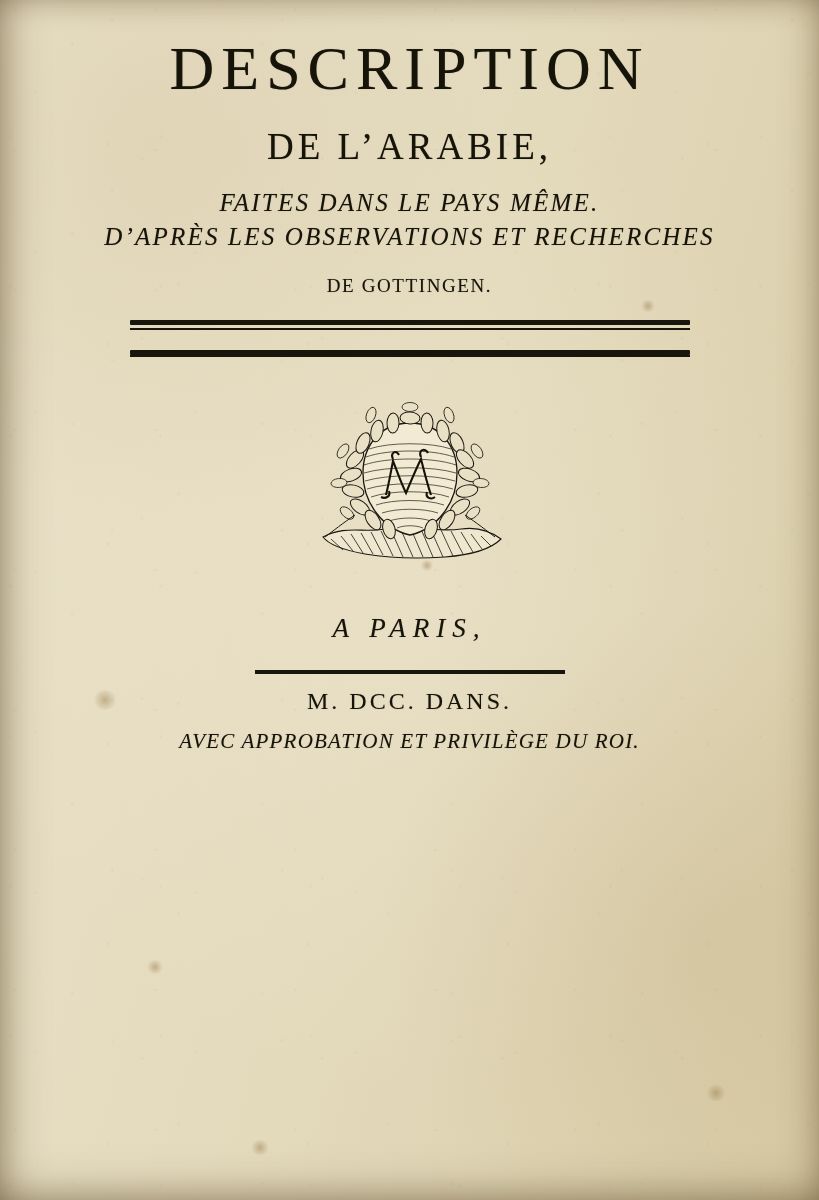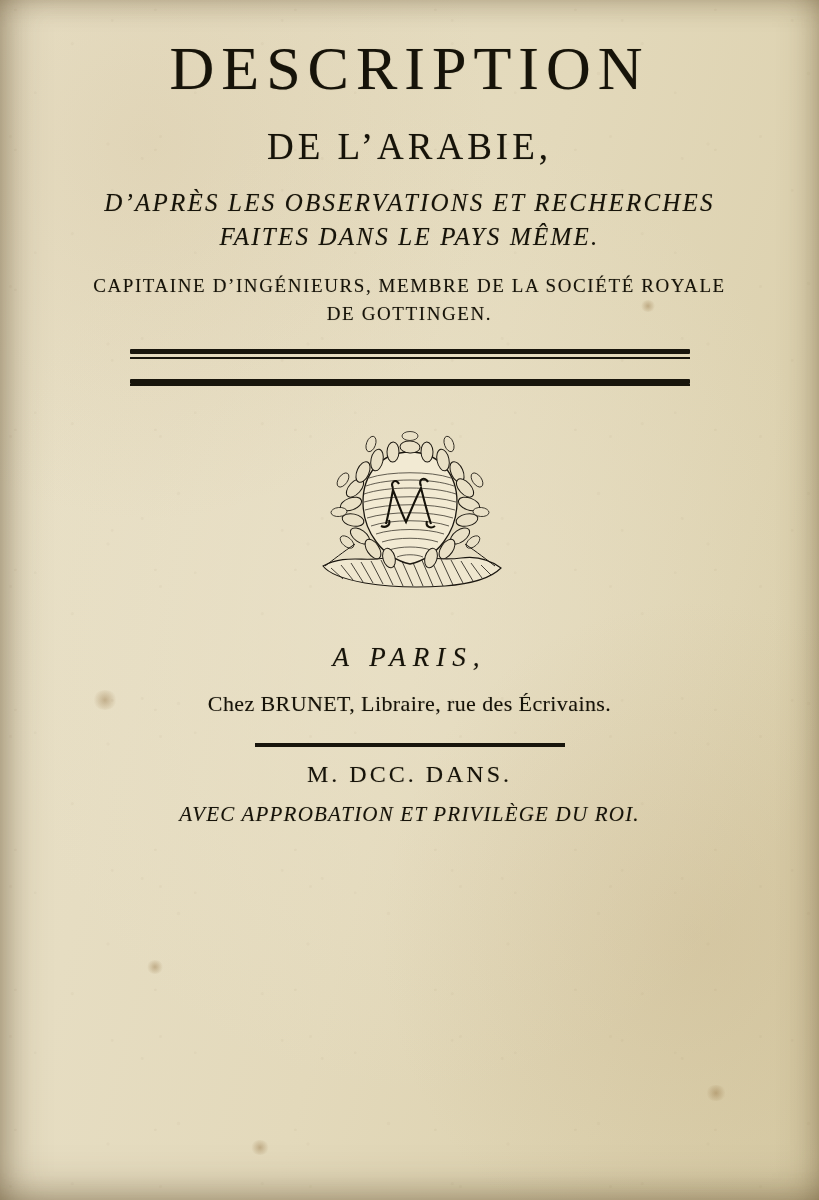--- a/index.html
+++ b/index.html
@@ -173,27 +173,26 @@
   <div class="foxing" style="left:705px; top:1085px; width:22px; height:16px;"></div>
   <div class="foxing" style="left:250px; top:1140px; width:20px; height:15px;"></div>
   <div class="foxing" style="left:420px; top:560px;  width:14px; height:11px;"></div>
 
   <div class="content">
 
     <div class="t-main ink">DESCRIPTION</div>
     <div class="t-sub1 ink">DE L’ARABIE,</div>
 
     <div class="t-sub2 ink">
+      <div>FAITES DANS LE PAYS MÊME.</div>
       <div>D’APRÈS LES OBSERVATIONS ET RECHERCHES</div>
-      <div>FAITES DANS LE PAYS MÊME.</div>
     </div>
 
 
     <div class="t-role ink">
-      <div>CAPITAINE D’INGÉNIEURS, MEMBRE DE LA SOCIÉTÉ ROYALE</div>
       <div>DE GOTTINGEN.</div>
     </div>
 
 
     <div class="rule-double">
       <div class="thick"></div>
       <div class="thin"></div>
     </div>
 
 
@@ -284,21 +283,20 @@
             <ellipse cx="164" cy="28" rx="8" ry="4.5" transform="rotate(70 164 28)"></ellipse>
             <ellipse cx="125" cy="20" rx="8" ry="4.5"></ellipse>
           </g>
           <path d="M70 128 C58 136 48 144 40 150" stroke-width="1"></path>
           <path d="M180 128 C192 136 202 144 210 150" stroke-width="1"></path>
         </g>
       </svg>
     </div>
 
     <div class="t-city ink">A PARIS,</div>
-    <div class="t-pub ink">Chez BRUNET, Libraire, rue des Écrivains.</div>
 
     <div class="rule-short"></div>
 
     <div class="t-year ink">M. DCC. DANS.</div>
     <div class="t-approb ink">AVEC APPROBATION ET PRIVILÈGE DU ROI.</div>
 
   </div>
 
   <div class="edge-shadow"></div>
 </div>

